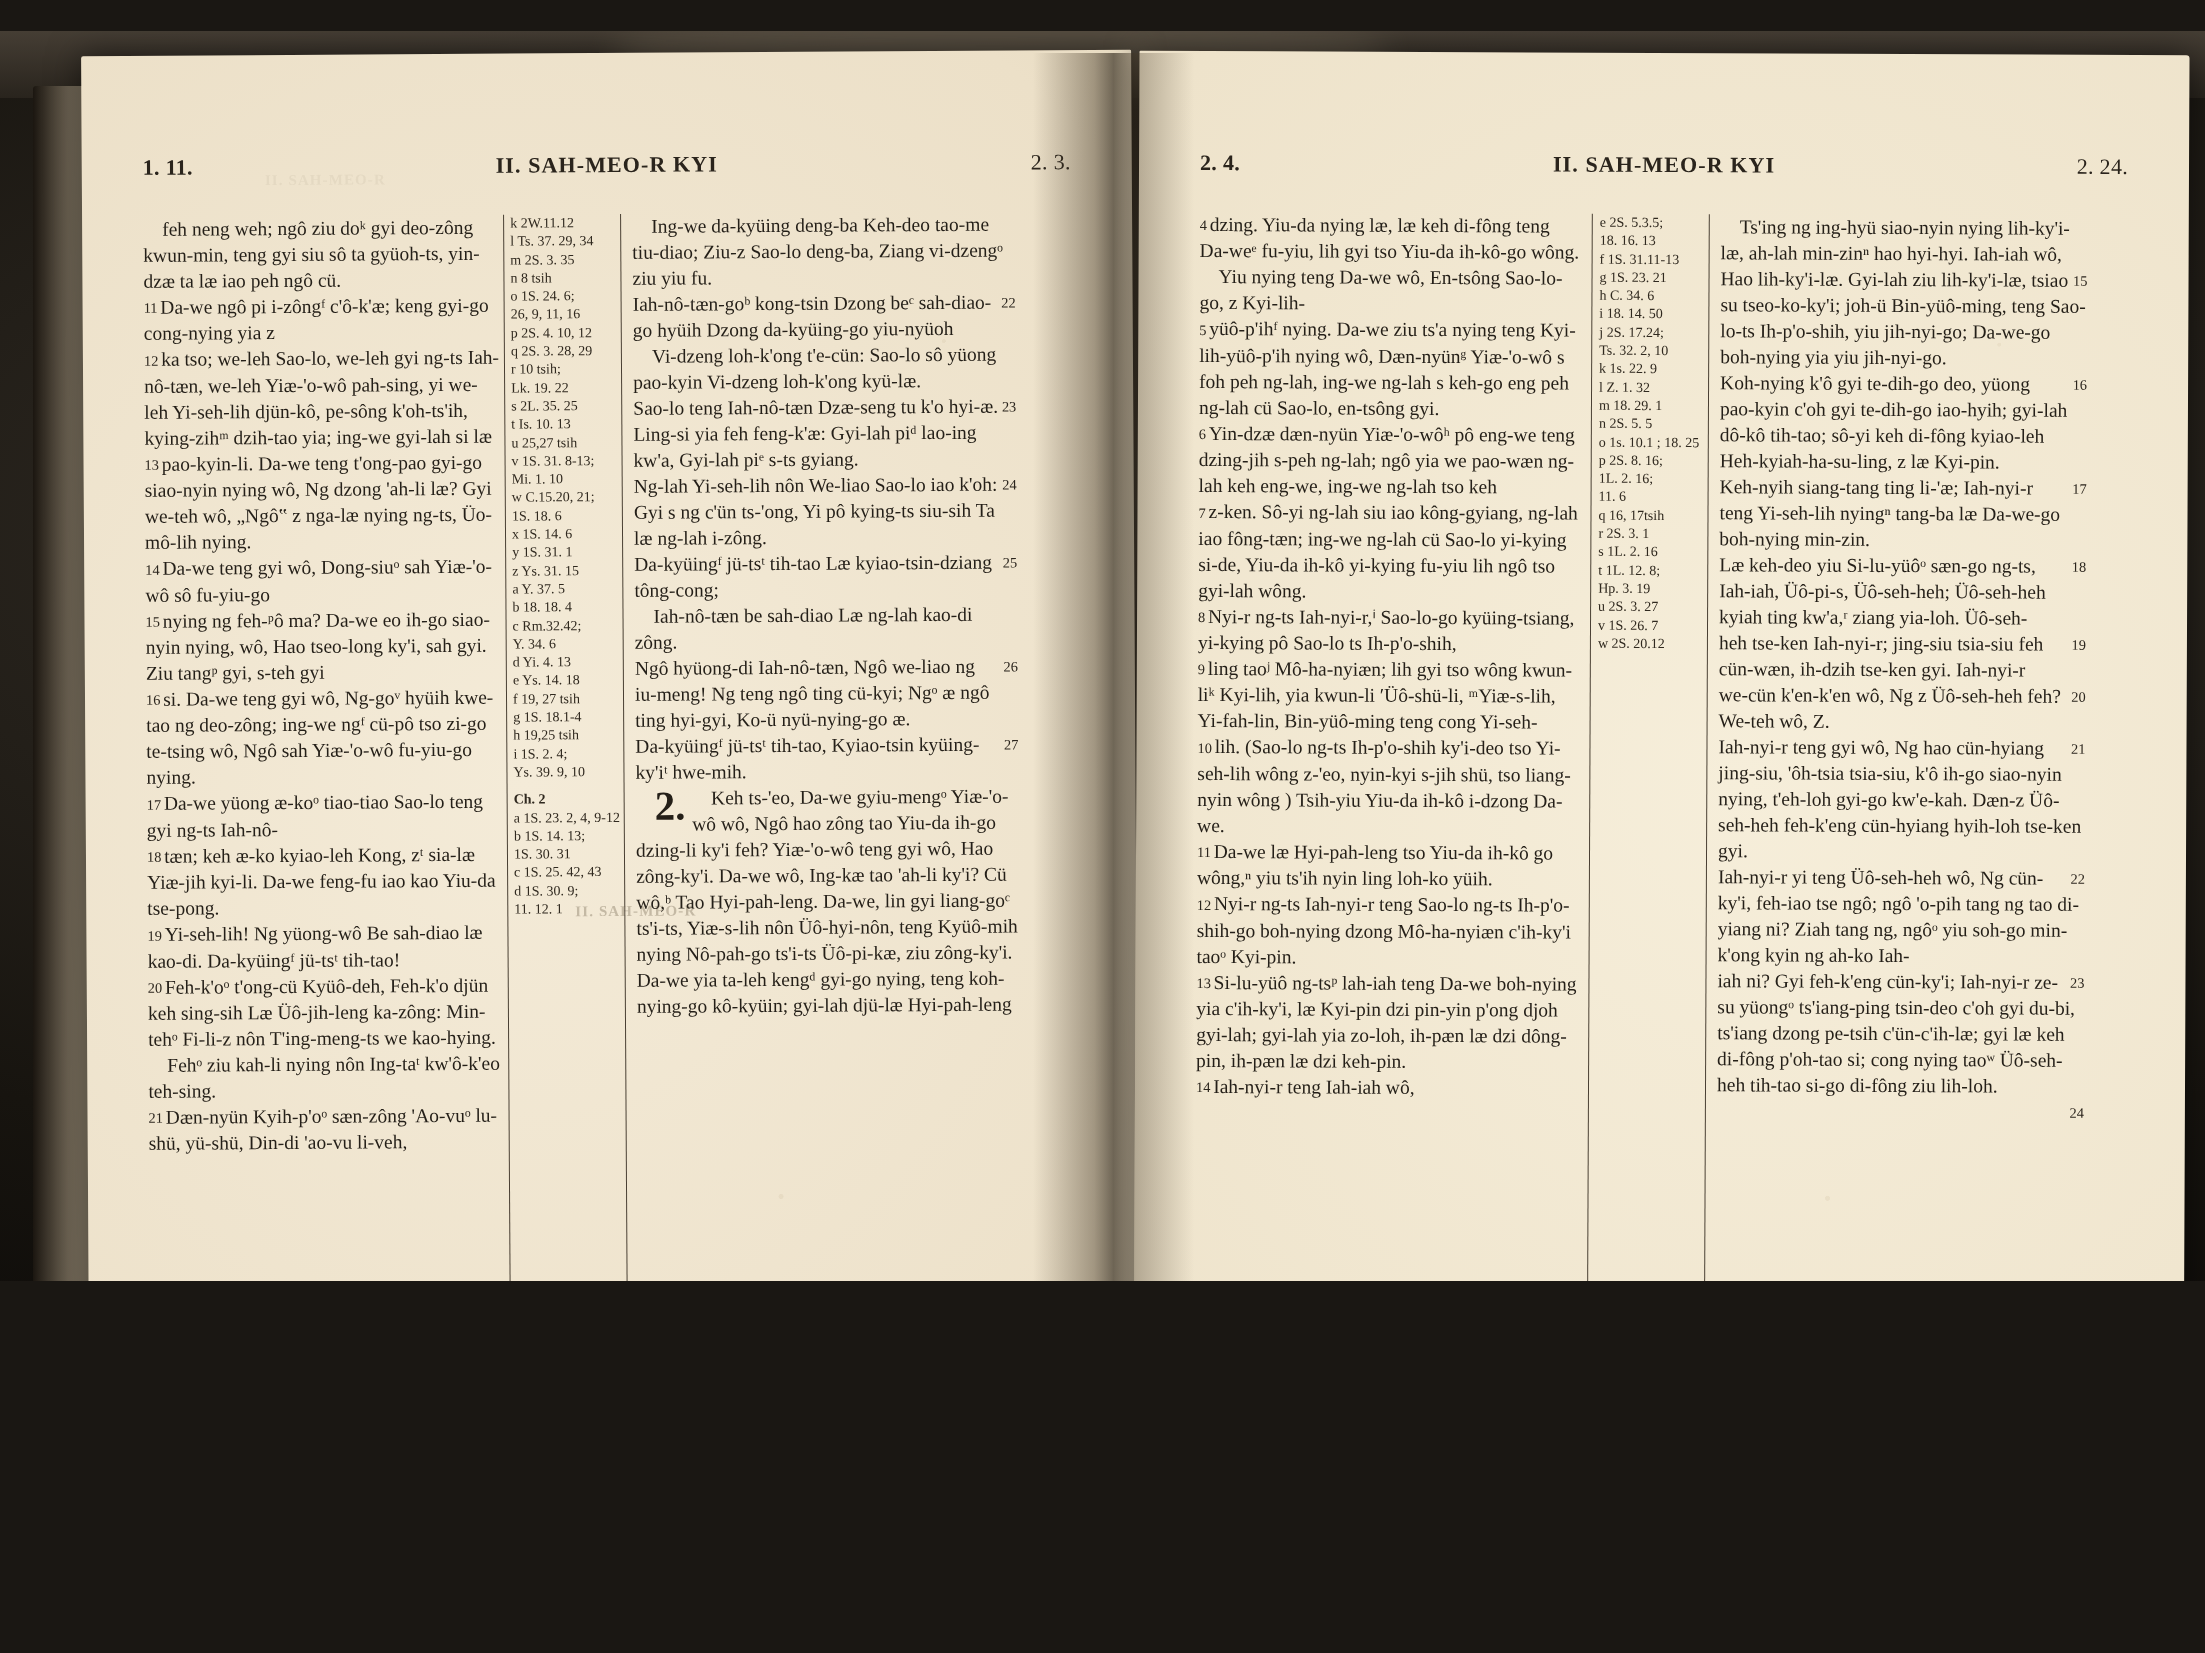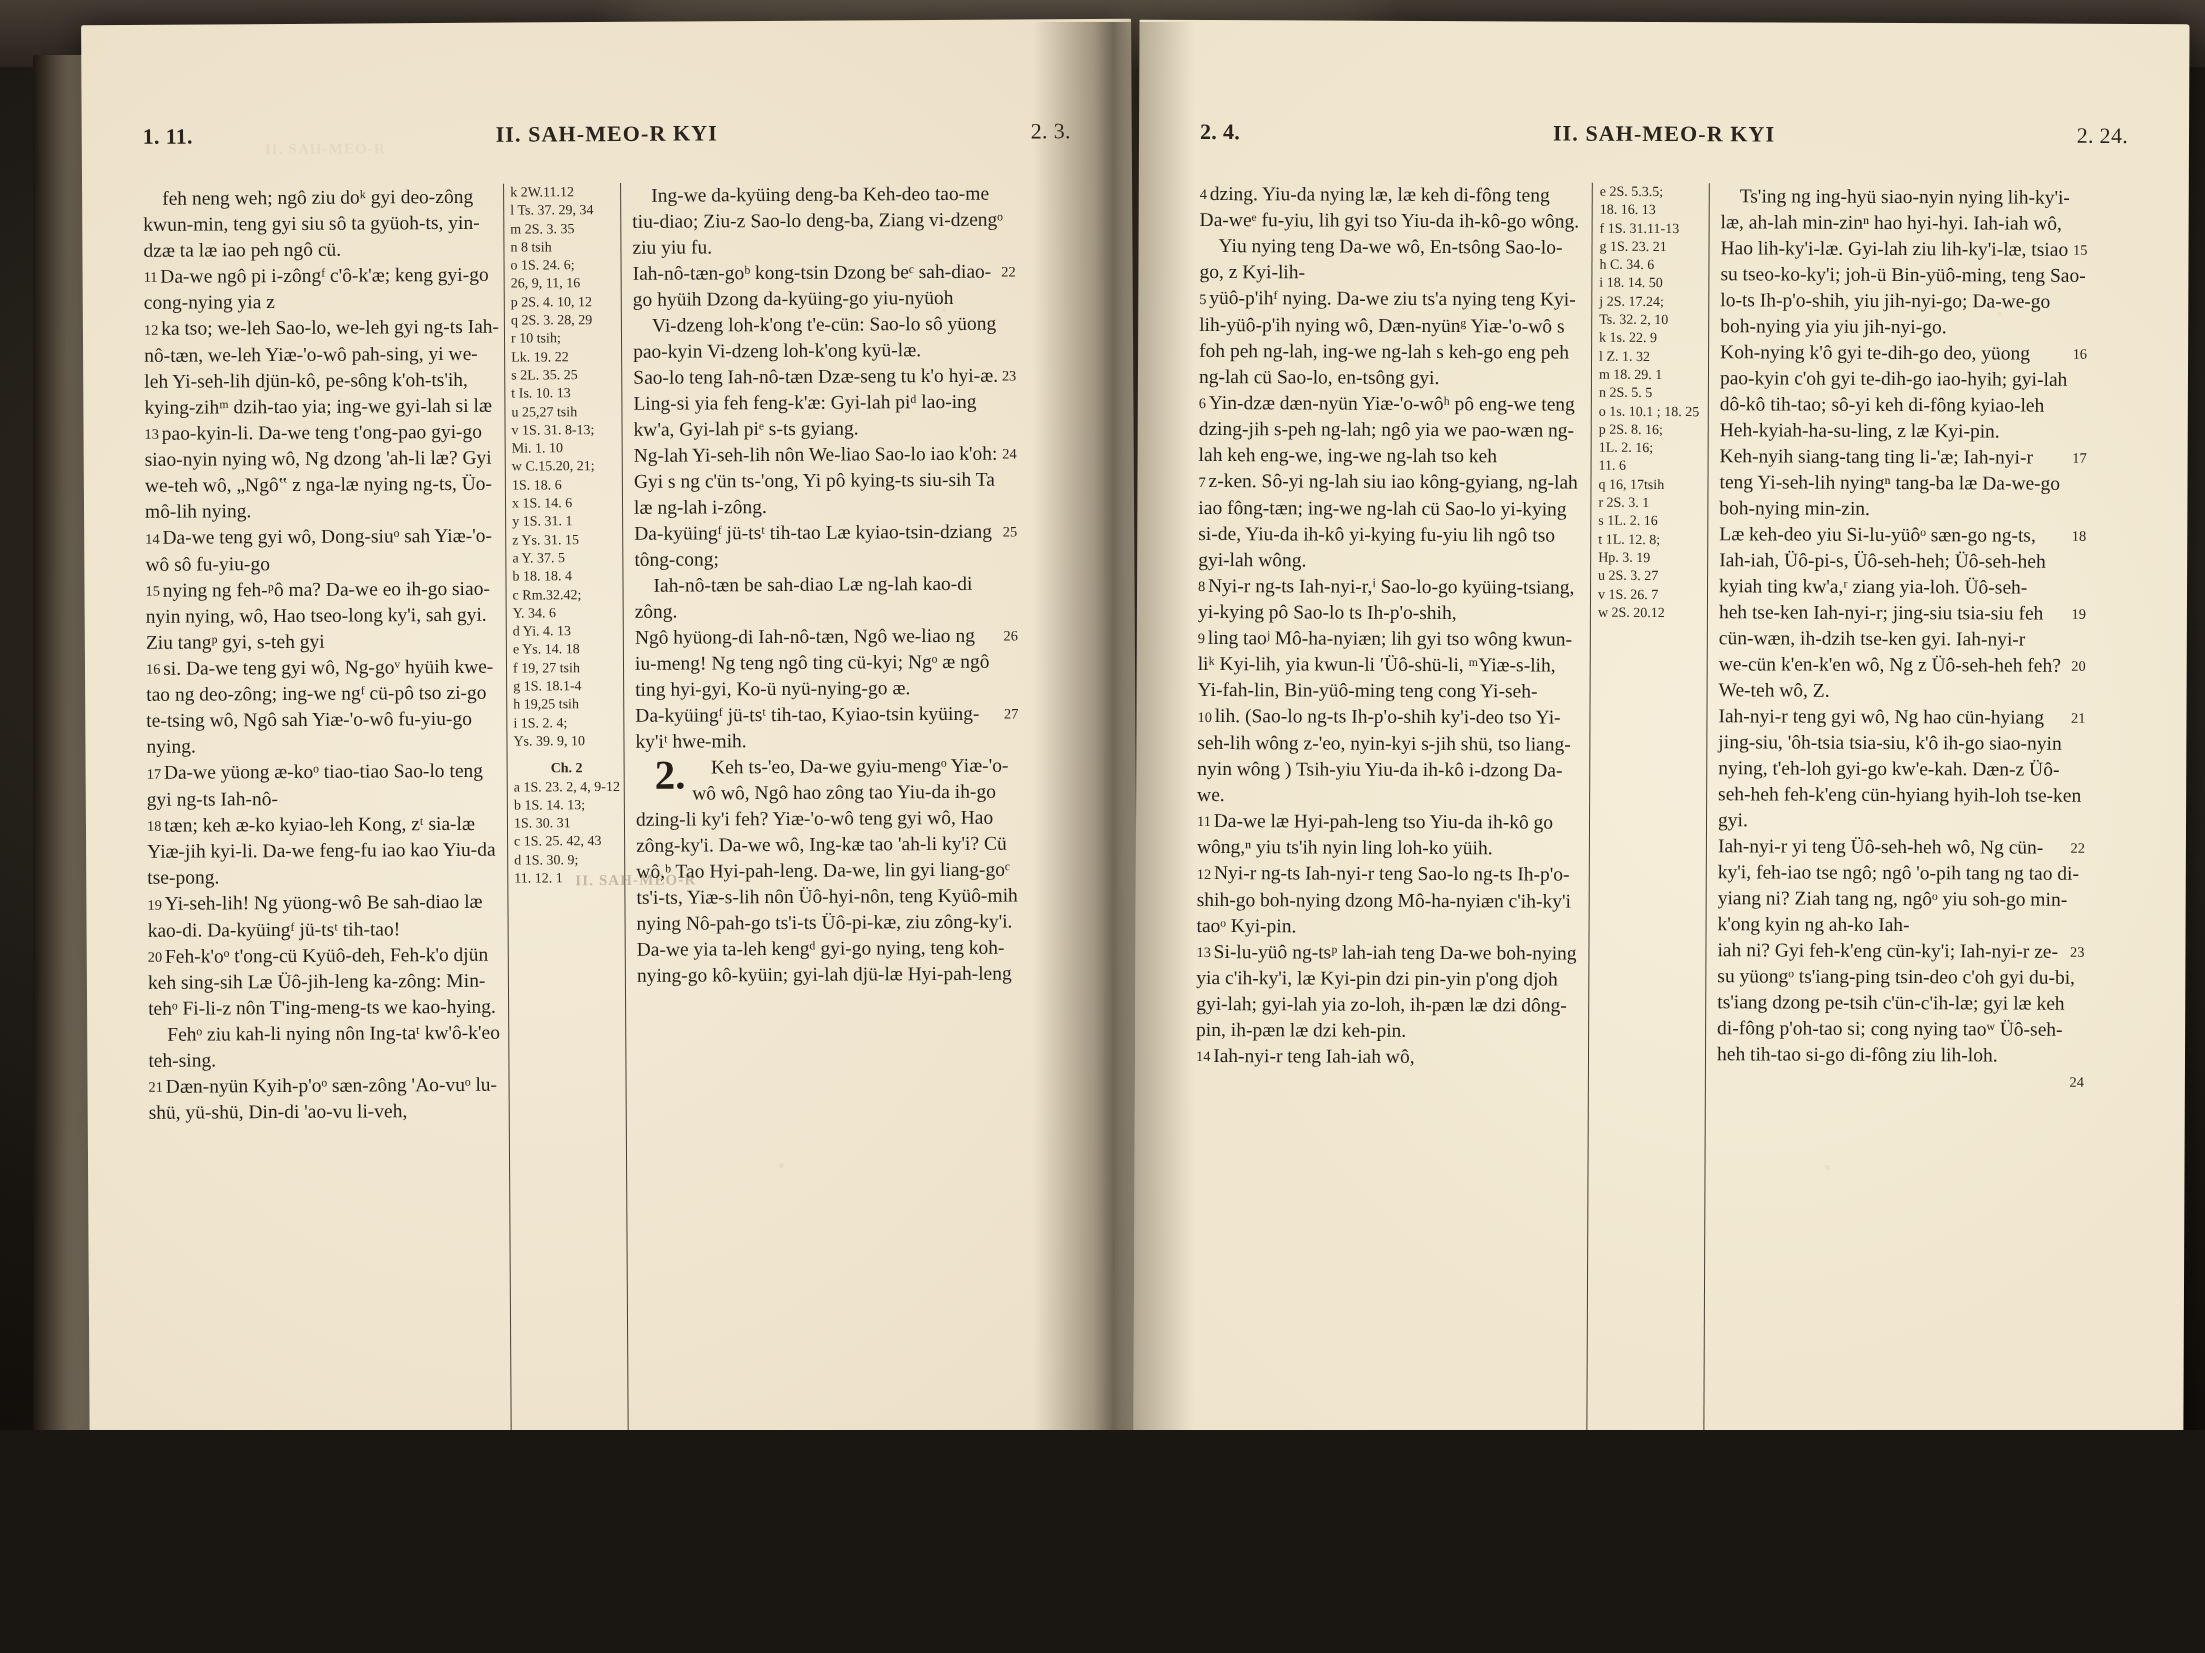--- a/index.html
+++ b/index.html
@@ -9,24 +9,25 @@
     width: 2205px;
     height: 1654px;
     overflow: hidden;
   }
   body {
     font-family: "Liberation Serif", serif;
   }
   .scene {
     position: relative;
     width: 2205px;
-    height: 1430px;
+    height: 1250px;
     background:
       radial-gradient(ellipse 120% 80% at 50% 40%, #3a342c 0%, #17140f 70%, #0c0a08 100%);
     overflow: hidden;
+    margin-top: 31px;
   }
   
   .backdrop-top {
     position: absolute;
     left: 0; top: 0; width: 2205px; height: 67px;
     background: linear-gradient(180deg, #4a4238 0%, #2a251e 100%);
     opacity: .9;
   }
   .backdrop-blob {
     position: absolute;
@@ -157,21 +158,21 @@
   }
   p.v.ind { text-indent: 19px; }
   .chap {
     float: left;
     font-size: 41px;
     line-height: 34px;
     font-weight: 700;
     padding: 3.3px 6.7px 0 0;
   }
   .note-line { white-space: nowrap; }
-  .note-head { font-weight: 700; margin-top: 9px; text-align: center; }
+  .note-head { font-weight: 700; margin-top: 9px; }
   .ghost {
     position: absolute;
     color: rgba(90,76,52,.30);
     font-weight: 700;
     letter-spacing: 1.1px;
     font-size: 15px;
     pointer-events: none;
   }
   .folio {
     position: absolute;

